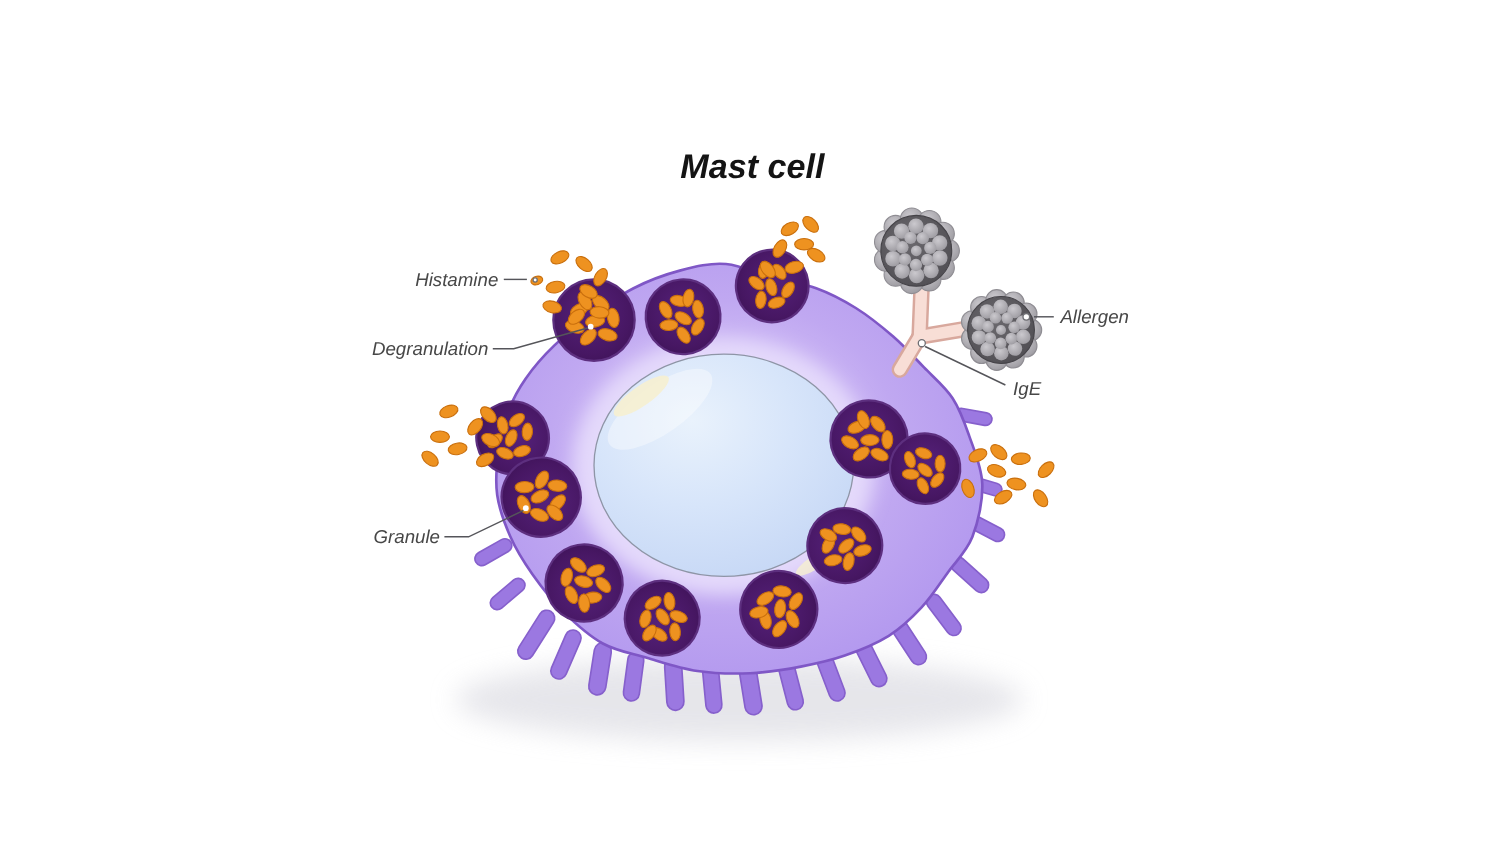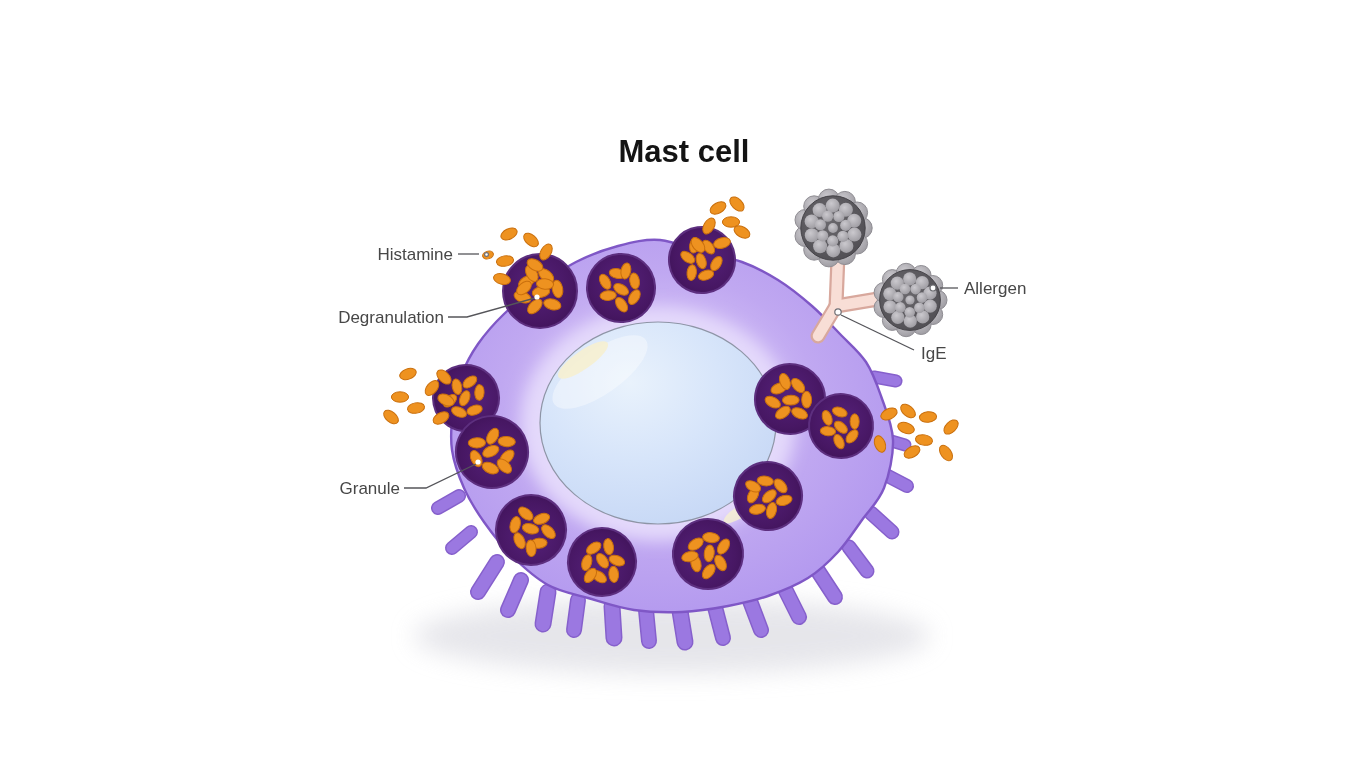--- a/index.html
+++ b/index.html
@@ -1,17 +1,17 @@
 <!DOCTYPE html>
 <html><head>
 <meta charset="utf-8">
 <style>
   html,body{margin:0;padding:0;width:1366px;height:768px;background:#ffffff;overflow:hidden;}
   body{font-family:"Liberation Sans", sans-serif;}
-  #stage{position:relative;width:1366px;height:768px;background:#ffffff;}
+  #stage{position:relative;width:1366px;height:768px;background:#ffffff;font-style:italic;}
   svg{position:absolute;left:0;top:0;}
   .diagram-title{font-size:31px;font-weight:bold;fill:#141414;}
   .lbl{font-size:17px;fill:#474747;}
   .leader{stroke:#55555a;stroke-width:1.3;fill:none;}
   .dot{fill:#ffffff;stroke:#6e6e73;stroke-width:1.2;}
   .dot-plain{fill:#ffffff;stroke:none;}
 </style>
 </head>
 <body>
 

